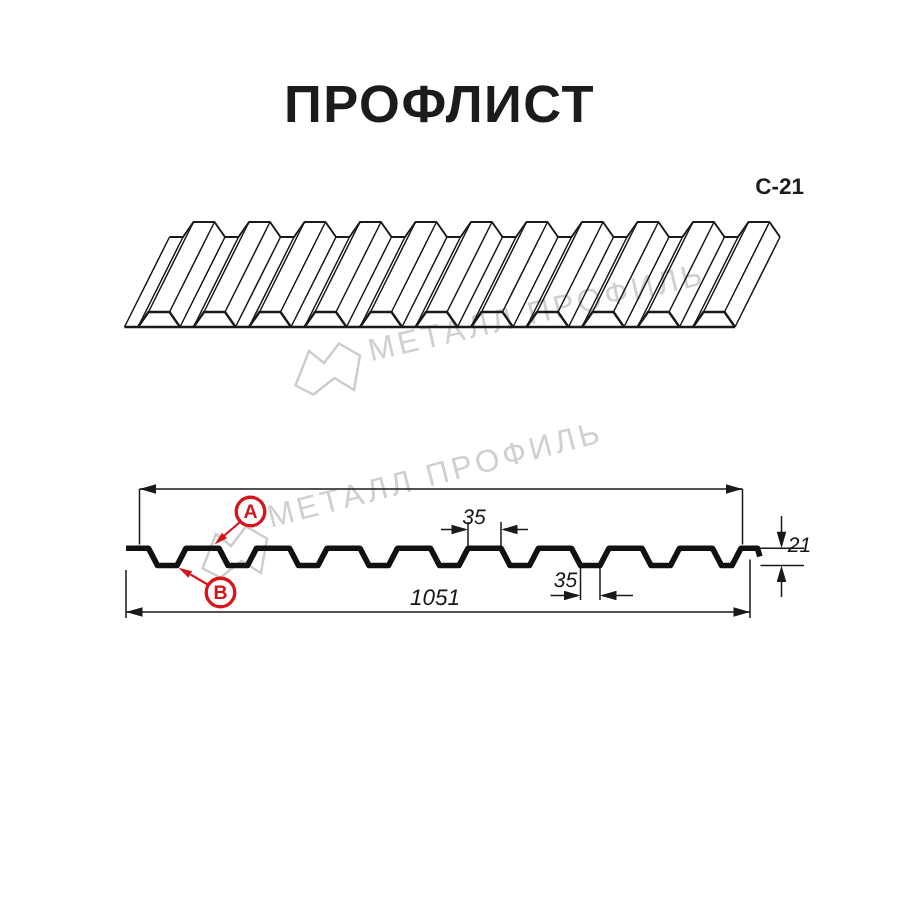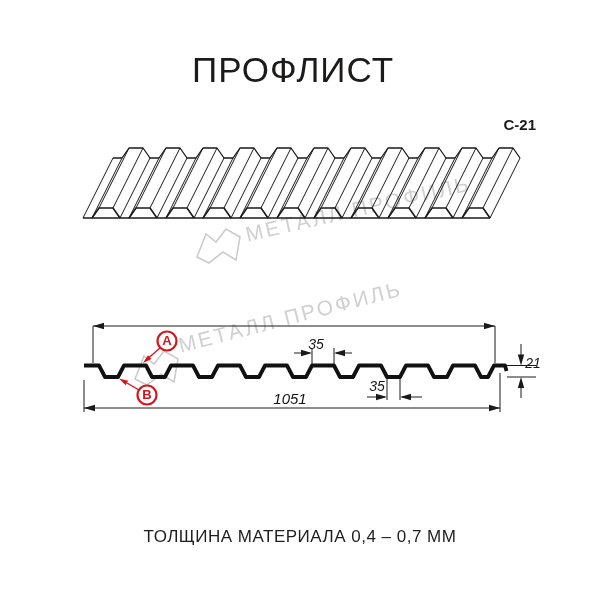--- a/index.html
+++ b/index.html
@@ -1,19 +1,19 @@
 <!DOCTYPE html>
 <html><head>
 <meta charset="utf-8">
 <style>
   html,body{margin:0;padding:0;background:#fff;}
   .page{position:relative;width:600px;height:600px;background:#ffffff;overflow:hidden;
         font-family:"Liberation Sans",sans-serif;color:#1a1a1a;}
   .abs{position:absolute;}
-  .title{left:0;top:50px;width:586px;text-align:center;font-size:35px;font-weight:400;
+  .title{left:0;top:50px;width:586px;text-align:center;font-size:35px;font-weight:700;
          letter-spacing:1px;color:#1d1b1a;}
   .subtitle{left:0;top:88px;width:536px;text-align:right;font-size:15px;font-weight:700;color:#1d1b1a;margin-top:28px;}
   .footer{left:0;top:527px;width:600px;text-align:center;font-size:17px;font-weight:500;
           letter-spacing:.5px;color:#1f1e1d;}
   .wm-text{font-size:21px;font-weight:500;letter-spacing:2.5px;color:#d0d0d0;white-space:nowrap;
            transform-origin:0 50%;}
   .wm1t{left:246px;top:223px;transform:rotate(-13deg);}
   .wm2t{left:179px;top:334px;transform:rotate(-14.5deg);}
   .dim{font-size:15px;color:#161616;text-align:center;line-height:14px;}
   .dim-s{font-size:14px;font-style:italic;}
@@ -99,14 +99,13 @@
     </g>
   </svg>
 
   <div class="abs dim" style="left:255px;top:392px;width:70px;font-style:italic;">1051</div>
   <div class="abs dim dim-s" style="left:301px;top:337px;width:30px;">35</div>
   <div class="abs dim dim-s" style="left:362px;top:379px;width:30px;">35</div>
   <div class="abs dim dim-s" style="left:520px;top:356px;width:26px;text-align:center;">21</div>
   <div class="abs red-letter" style="left:159px;top:334px;">A</div>
   <div class="abs red-letter" style="left:139px;top:388px;">B</div>
 
-  <div class="abs footer">ТОЛЩИНА МАТЕРИАЛА 0,4 – 0,7 ММ</div>
 </div>
 
 </body></html>

